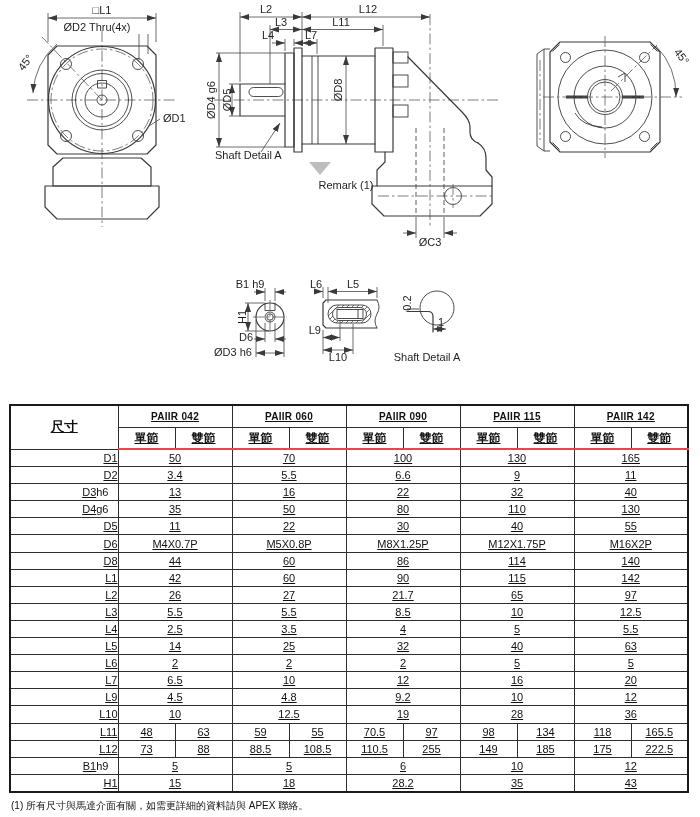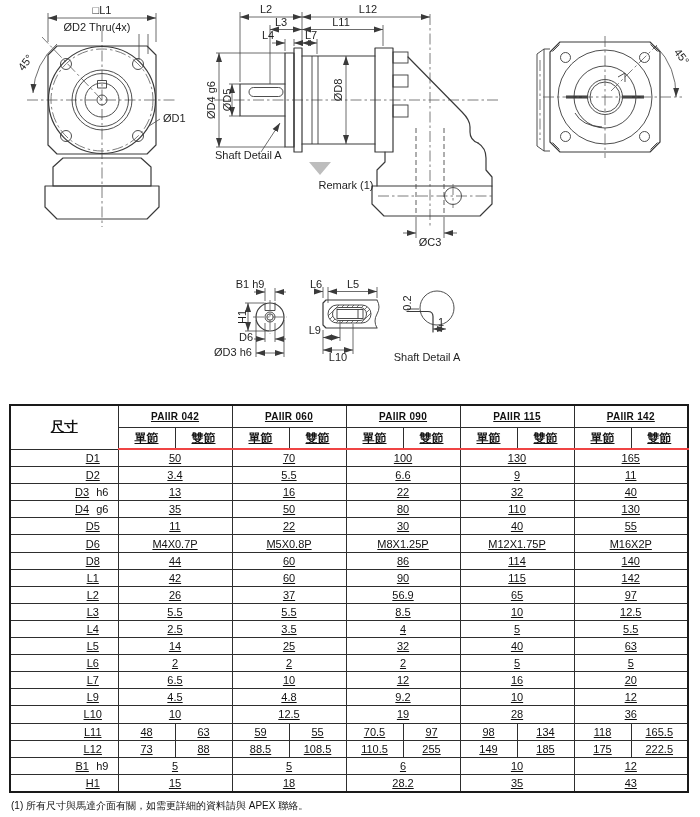--- a/index.html
+++ b/index.html
@@ -12,21 +12,21 @@
   #dw .dim{fill:none;stroke:#474747;stroke-width:.8;}
   #dw text{font-family:"Liberation Sans",sans-serif;font-size:11px;fill:#1f1f1f;}
   .spec-table{border-collapse:collapse;table-layout:fixed;width:623px;margin:12px 0 0 9px;
               border:2px solid #1a1a1a;font-size:11px;color:#111;text-decoration:underline;}
   .spec-table th,.spec-table td{border:1px solid #2e2e2e;padding:0;text-align:center;height:16.1px;
               font-weight:400;overflow:hidden;white-space:nowrap;}
   .spec-table thead th{font-weight:700;}
   .spec-table th.model{font-size:10px;letter-spacing:.3px;height:21px;}
   .spec-table th.dimhead{font-size:13.5px;}
   .spec-table tr.subrow th{height:20px;border-bottom:2px solid #ef4444;font-size:12px;}
-  .spec-table td.lbl{text-align:center;padding-left:26px;}
+  .spec-table td.lbl{text-align:right;padding-left:26px;}
   .lname{padding-left:31px;}
   .ltol{float:right;padding-right:9px;}
   .footnote{margin:6px 0 0 11px;font-size:10px;color:#111;}
 </style>
 </head>
 <body>
 
 <svg id="dw" width="700" height="392" viewBox="0 0 700 392">
   <defs>
     <marker id="ar" markerWidth="10" markerHeight="8" refX="9" refY="4" orient="auto-start-reverse" markerUnits="userSpaceOnUse">
@@ -338,22 +338,22 @@
         <td class="lbl"><span class="lname">L1</span></td>
         <td class="val" colspan="2">42</td>
         <td class="val" colspan="2">60</td>
         <td class="val" colspan="2">90</td>
         <td class="val" colspan="2">115</td>
         <td class="val" colspan="2">142</td>
       </tr>
       <tr>
         <td class="lbl"><span class="lname">L2</span></td>
         <td class="val" colspan="2">26</td>
-        <td class="val" colspan="2">37</td>
-        <td class="val" colspan="2">56.9</td>
+        <td class="val" colspan="2">27</td>
+        <td class="val" colspan="2">21.7</td>
         <td class="val" colspan="2">65</td>
         <td class="val" colspan="2">97</td>
       </tr>
       <tr>
         <td class="lbl"><span class="lname">L3</span></td>
         <td class="val" colspan="2">5.5</td>
         <td class="val" colspan="2">5.5</td>
         <td class="val" colspan="2">8.5</td>
         <td class="val" colspan="2">10</td>
         <td class="val" colspan="2">12.5</td>

